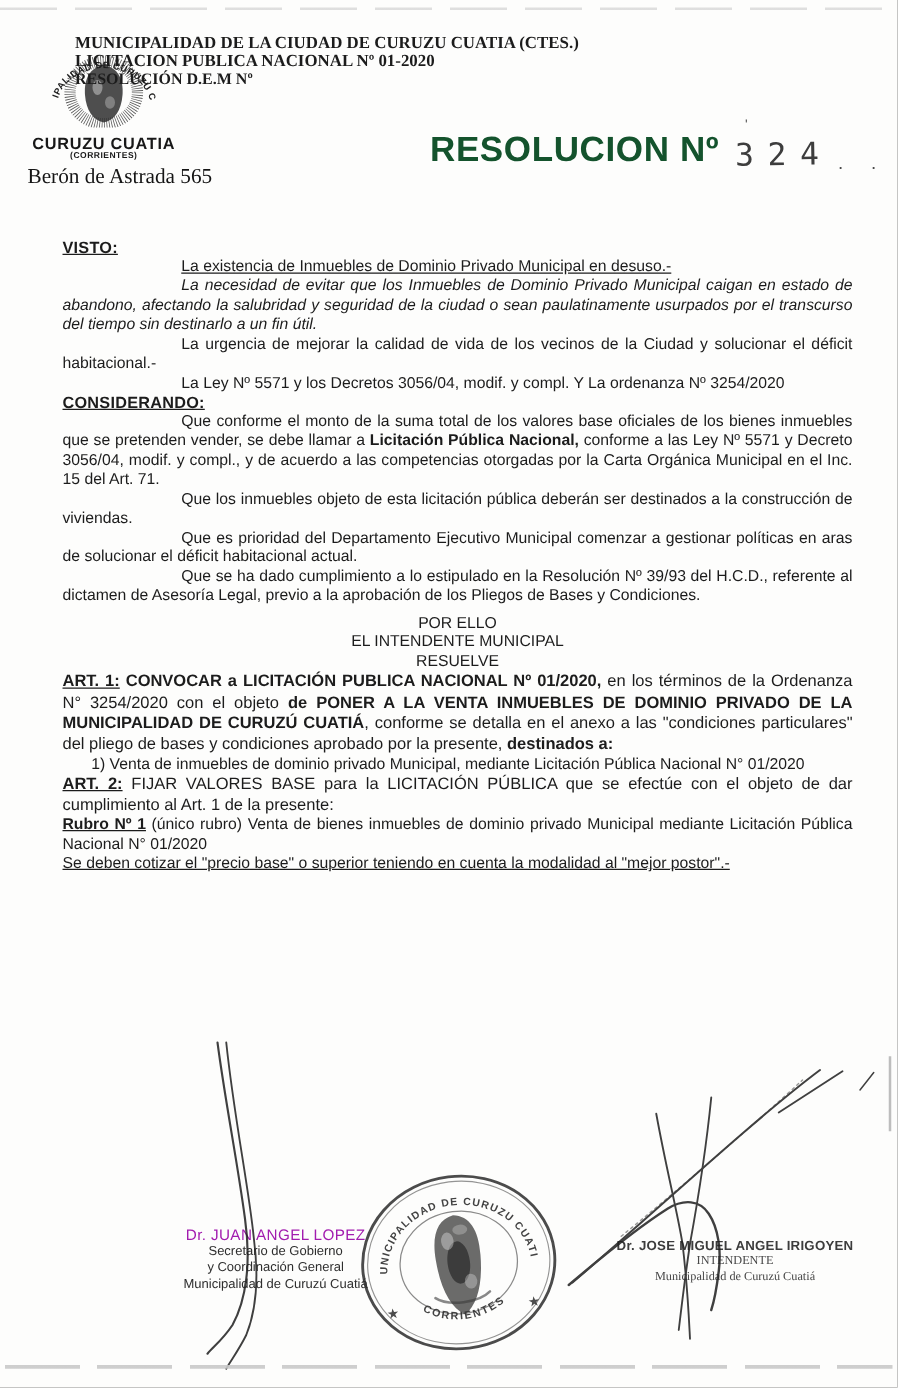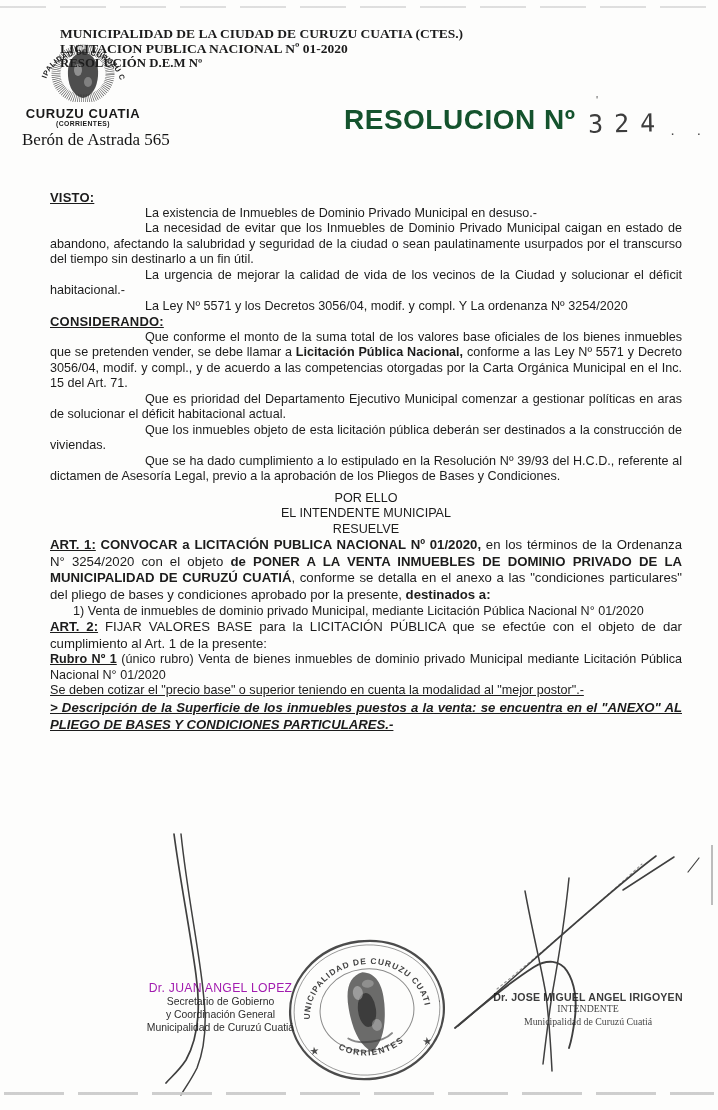--- a/index.html
+++ b/index.html
@@ -30,21 +30,21 @@
   .res-marks{display:inline-block;font-size:15px;color:#4a4a4a;letter-spacing:9px;transform:translateY(6px);}
   .res-dot{position:absolute;left:596px;top:94px;font-size:11px;color:#555;}
   
   .body{position:absolute;left:50px;top:190px;width:632px;font-size:12.6px;line-height:15.5px;}
   .body p{margin:0;text-align:justify;}
   .h-sect{font-weight:bold;text-decoration:underline;font-size:13px;margin:0;letter-spacing:.2px;}
   .ind{text-indent:95px;}
   .b{font-weight:bold;}
   .u{text-decoration:underline;}
   .i{font-style:italic;}
-  .mt7{margin-top:7px;}   .mt12{margin-top:12px;} .mt11{margin-top:11px;}
+  .mt7{margin-top:7px;}   .mt12{margin-top:12px;text-decoration:underline;} .mt11{margin-top:11px;font-style:italic;}
   .mt10{margin-top:10px;} .mt9{margin-top:9px;}   .mt16{margin-top:16px;}
   .mt13{margin-top:13px;} .mt0{margin-top:0;}     .mt8{margin-top:8px;}
   .mt6{margin-top:6px;}   .mt14{margin-top:14px;} .mt25{margin-top:25px;}
   .mt15{margin-top:15px;}
   .center-block{text-align:center;line-height:15.6px;}
   .art{font-size:13.2px;line-height:16.6px;}
   .item{padding-left:45px;text-indent:-22px;margin-top:14px;}
   .anexo{font-size:13.2px;line-height:17.5px;}
   
   .sig-left{position:absolute;left:118px;top:981px;width:205px;text-align:center;}
@@ -95,36 +95,35 @@
 
   <div class="body">
     <p class="h-sect mt7">VISTO:</p>
     <p class="ind mt12"><span>La existencia de Inmuebles de Dominio Privado Municipal en desuso.-</span></p>
     <p class="ind mt11"><span>La necesidad de evitar que los Inmuebles de  Dominio Privado Municipal caigan en estado de abandono, afectando la salubridad y seguridad de la ciudad o sean paulatinamente usurpados por el transcurso del tiempo sin destinarlo a un fin útil.</span></p>
     <p class="ind mt10"><span>La urgencia de mejorar la calidad de vida de los vecinos de la Ciudad y solucionar el déficit habitacional.-</span></p>
     <p class="ind mt9"><span>La Ley Nº 5571 y los Decretos 3056/04, modif. y compl. Y La ordenanza Nº 3254/2020</span></p>
 
     <p class="h-sect mt16">CONSIDERANDO:</p>
     <p class="ind mt13"><span>Que conforme el monto de la suma total de los valores base oficiales de los bienes inmuebles que se pretenden vender, se debe llamar a </span><span class="b">Licitación  Pública Nacional,</span><span> conforme a las Ley Nº 5571 y Decreto 3056/04, modif. y compl., y de acuerdo a las competencias otorgadas por la Carta Orgánica Municipal en el Inc. 15 del Art. 71.</span></p>
+    <p class="ind mt8"><span>Que los inmuebles objeto de esta licitación pública deberán ser destinados a la construcción de viviendas.</span></p>
     <p class="ind mt0"><span>Que es prioridad del Departamento Ejecutivo Municipal comenzar a gestionar políticas en aras de solucionar el déficit habitacional actual.</span></p>
-    <p class="ind mt8"><span>Que los inmuebles objeto de esta licitación pública deberán ser destinados a la construcción de viviendas.</span></p>
     <p class="ind mt0"><span>Que se ha dado cumplimiento a lo estipulado en la Resolución Nº 39/93 del H.C.D., referente al dictamen de Asesoría Legal, previo a la aprobación de los Pliegos de Bases y Condiciones.</span></p>
 
     <div class="center-block mt6">
       <div>POR ELLO</div>
       <div>EL INTENDENTE MUNICIPAL</div>
       <div>RESUELVE</div>
     </div>
 
     <p class="art mt8"><span class="b u">ART. 1:</span><span class="b"> CONVOCAR a LICITACIÓN PUBLICA NACIONAL Nº 01/2020,</span><span> en los términos de la Ordenanza N° 3254/2020 con el objeto </span><span class="b">de PONER A LA VENTA INMUEBLES DE DOMINIO PRIVADO DE LA MUNICIPALIDAD DE CURUZÚ CUATIÁ</span><span>, conforme se detalla en el anexo a las "condiciones particulares" del pliego de bases y condiciones aprobado por la presente, </span><span class="b">destinados a:</span></p>
     <p class="item"><span>1)   Venta de inmuebles de dominio privado Municipal, mediante Licitación Pública Nacional N° 01/2020</span></p>
     <p class="art mt25"><span class="b u">ART. 2:</span><span> FIJAR VALORES BASE para la LICITACIÓN PÚBLICA que se efectúe con el objeto de dar cumplimiento al Art. 1 de la presente:</span></p>
     <p class="mt14"><span class="b u">Rubro Nº 1</span><span> (único rubro) Venta de bienes inmuebles de dominio privado Municipal mediante Licitación Pública Nacional N° 01/2020</span></p>
     <p class="mt13"><span class="u">Se deben cotizar el "precio base" o superior teniendo en cuenta la modalidad al "mejor postor".-</span></p>
-    <p class="anexo mt15"><span class="b i u">&gt; Descripción de la Superficie de los inmuebles puestos a la venta: se encuentra en el "ANEXO" AL PLIEGO DE BASES Y CONDICIONES PARTICULARES.-</span></p>
   </div>
 
   <div class="sig-left">
     <div class="name">Dr. JUAN ANGEL LOPEZ</div>
     <div class="role">Secretario de Gobierno</div>
     <div class="role">y Coordinación General</div>
     <div class="role">Municipalidad de Curuzú Cuatiá</div>
   </div>
 
   <div class="sig-right">

